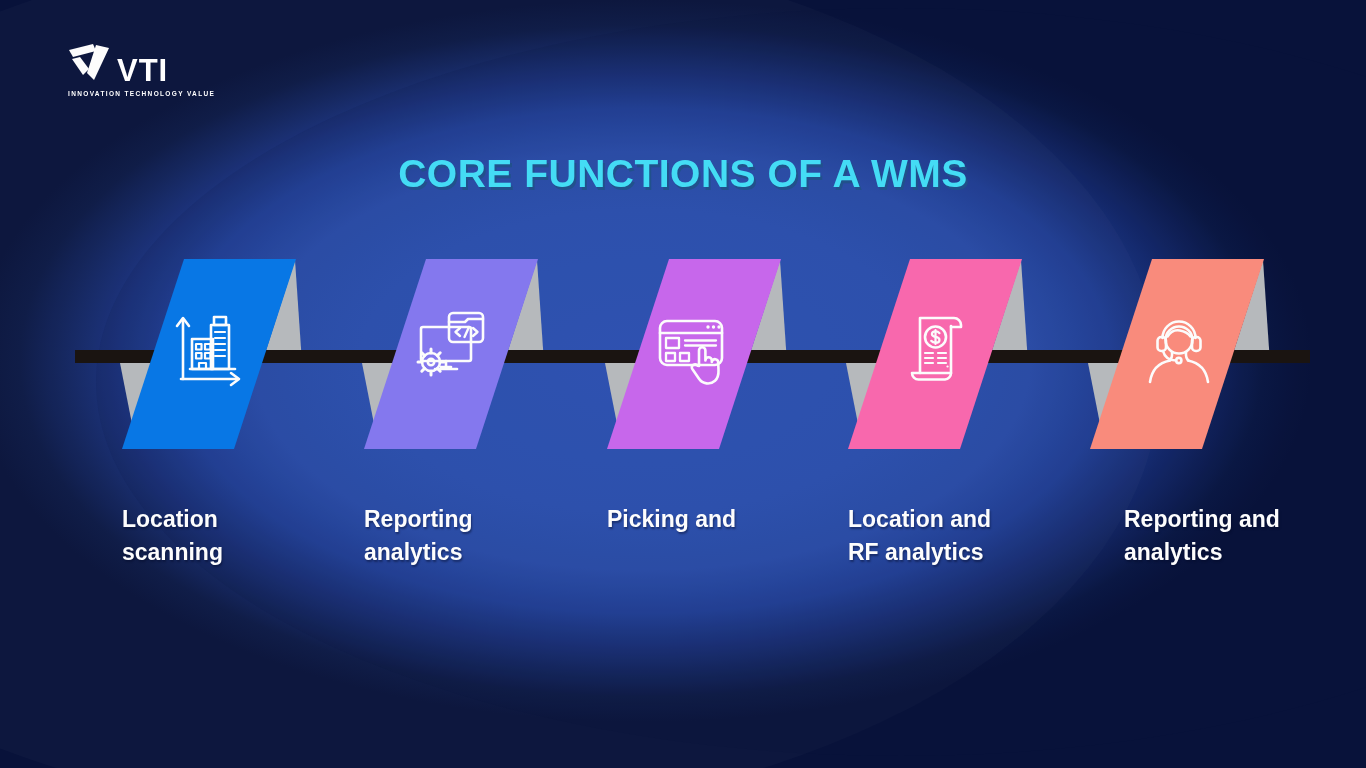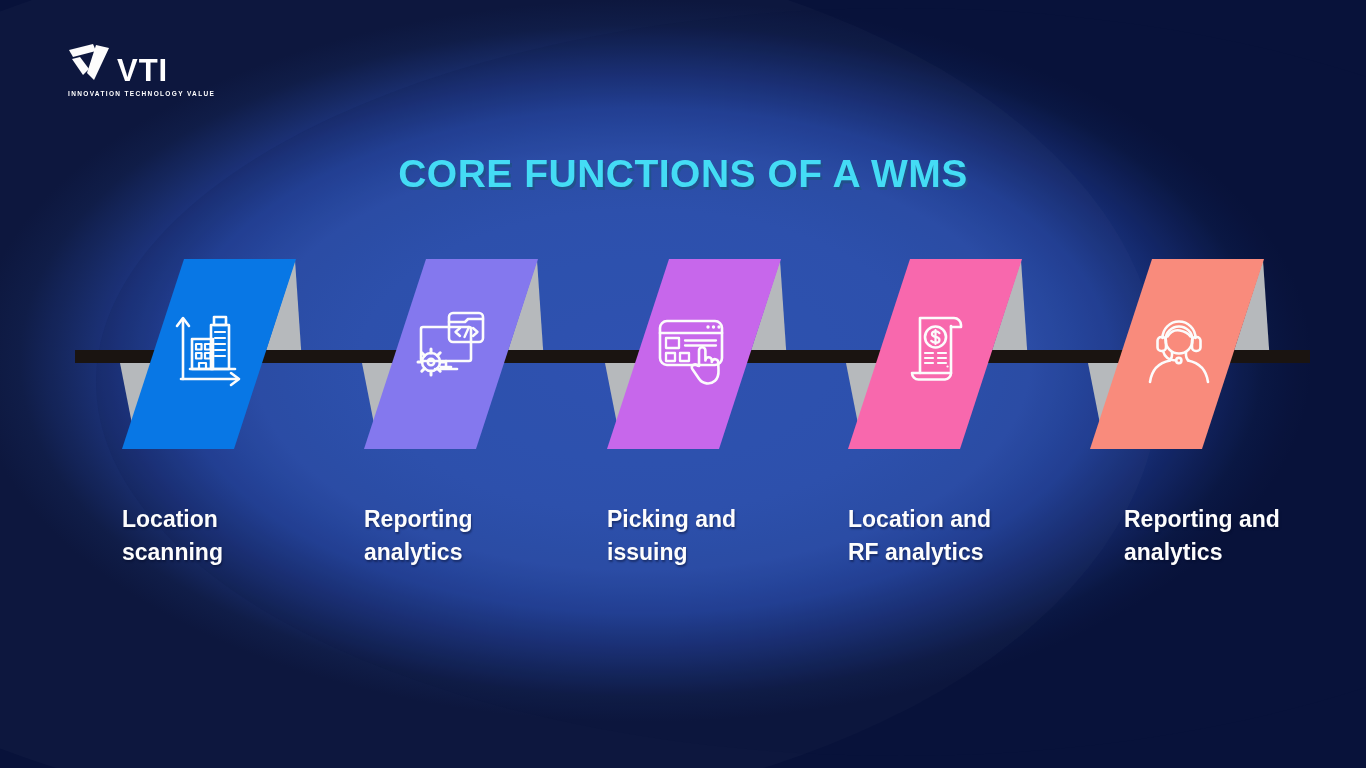--- a/index.html
+++ b/index.html
@@ -218,21 +218,20 @@
   <div class="card-label" style="left:122px">
     <div>Location</div>
     <div>scanning</div>
   </div>
   <div class="card-label" style="left:364px">
     <div>Reporting</div>
     <div>analytics</div>
   </div>
   <div class="card-label" style="left:607px">
     <div>Picking and</div>
-    <div>issuing</div>
   </div>
   <div class="card-label" style="left:848px">
     <div>Location and</div>
     <div>RF analytics</div>
   </div>
   <div class="card-label" style="left:1124px">
     <div>Reporting and</div>
     <div>analytics</div>
   </div>
 

